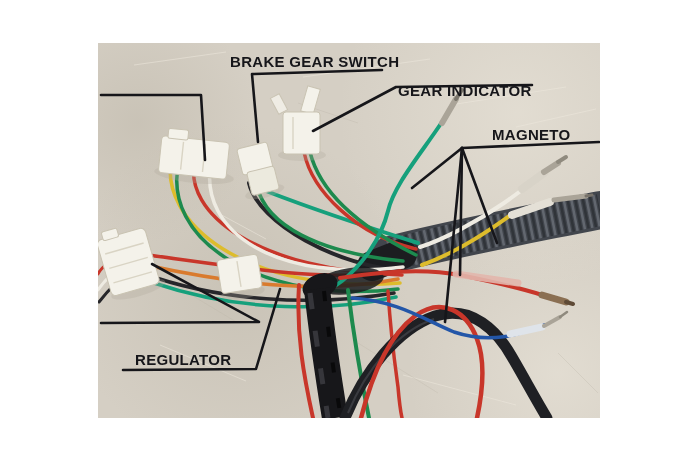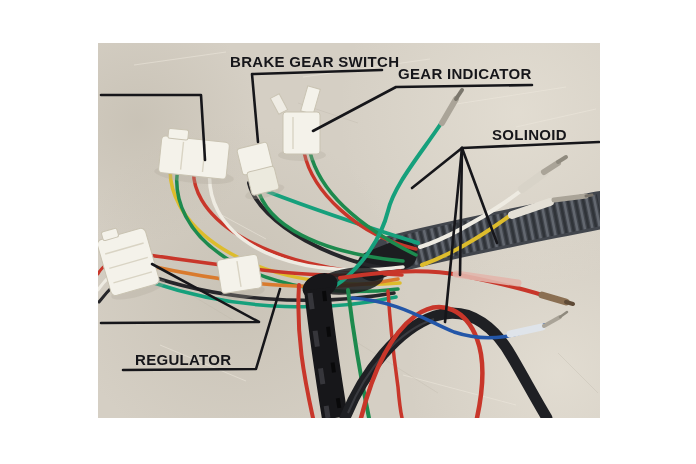--- a/index.html
+++ b/index.html
@@ -183,17 +183,17 @@
           <path class="pointer" d="M364,105 L347,279"></path>
           <path class="pointer" d="M364,105 L362,232"></path>
           <path class="pointer" d="M364,105 L399,200"></path>
         </g>
         <path class="pointer" d="M3,280 L161,279 L54,221"></path>
         <path class="pointer" d="M25,327 L158,326 L182,246"></path>
       </g>
     </svg>
 
     <div class="label" style="left:132px;top:11px">BRAKE GEAR SWITCH</div>
-    <div class="label" style="left:300px;top:23px">GEAR INDICATOR</div>
-    <div class="label" style="left:394px;top:84px">SOLINOID</div>
+    <div class="label" style="left:300px;top:40px">GEAR INDICATOR</div>
+    <div class="label" style="left:394px;top:84px">MAGNETO</div>
     <div class="label" style="left:37px;top:309px">REGULATOR</div>
   </div>
 </div>
 
 </body></html>

